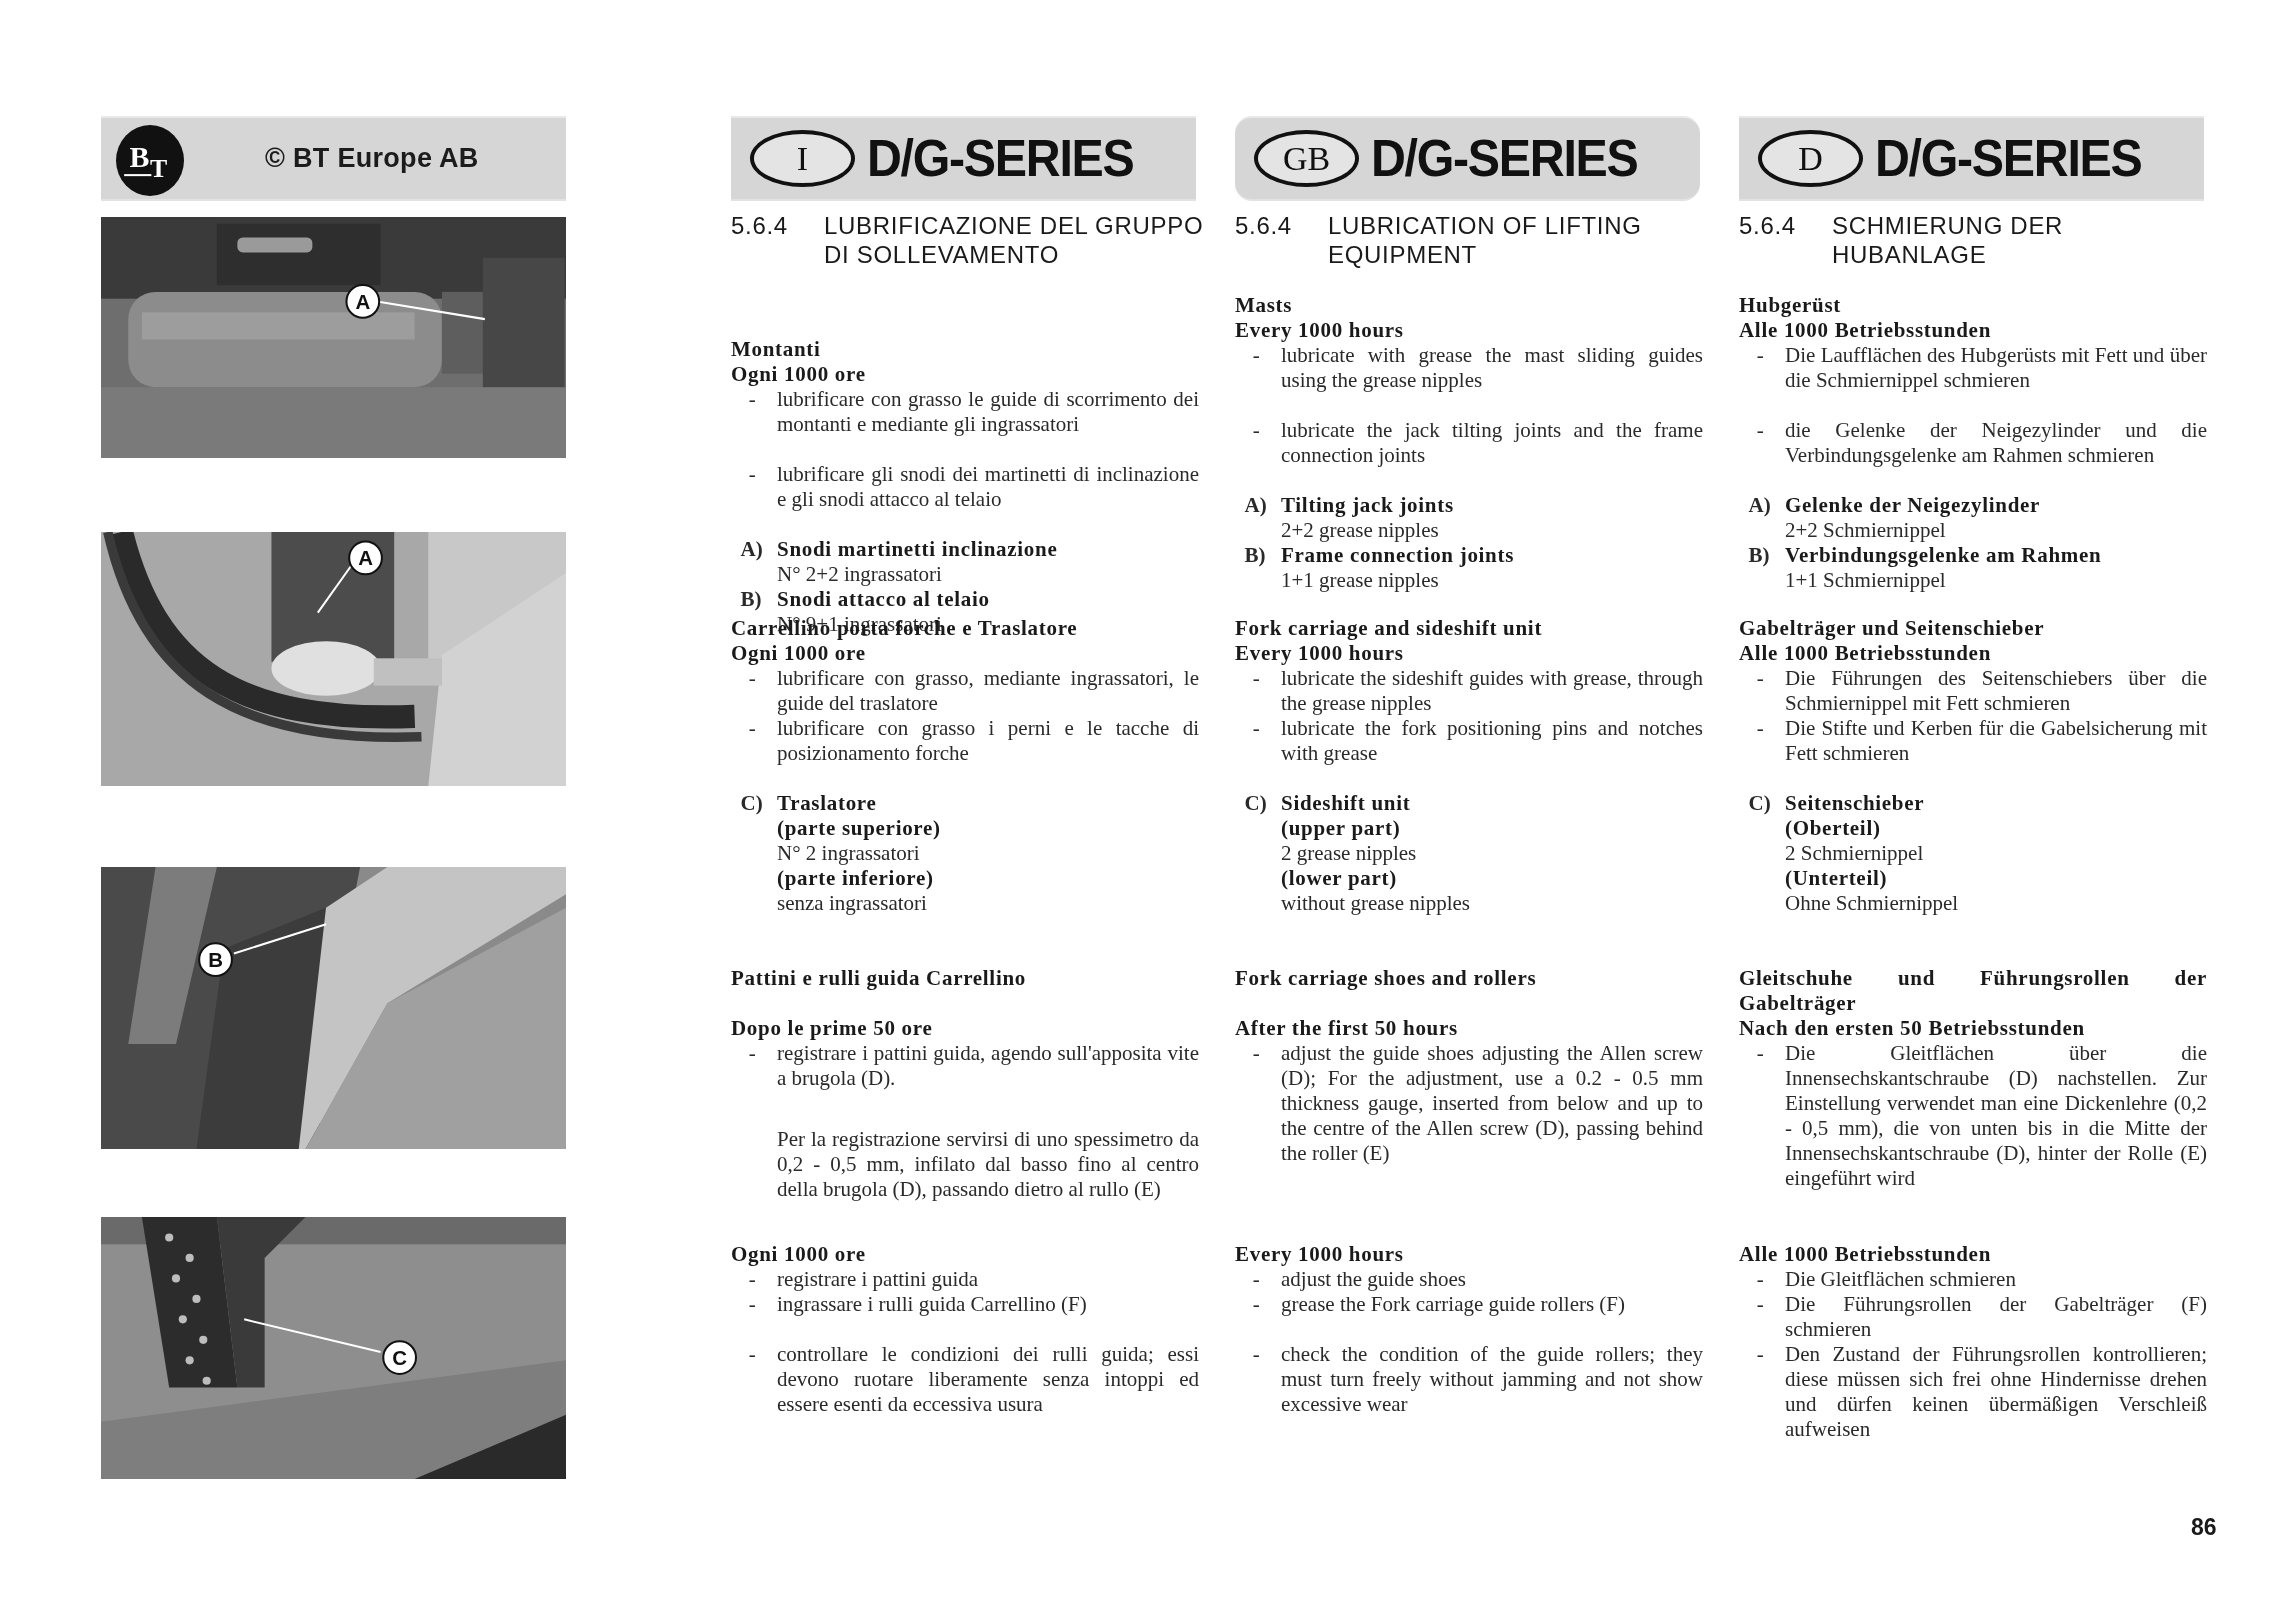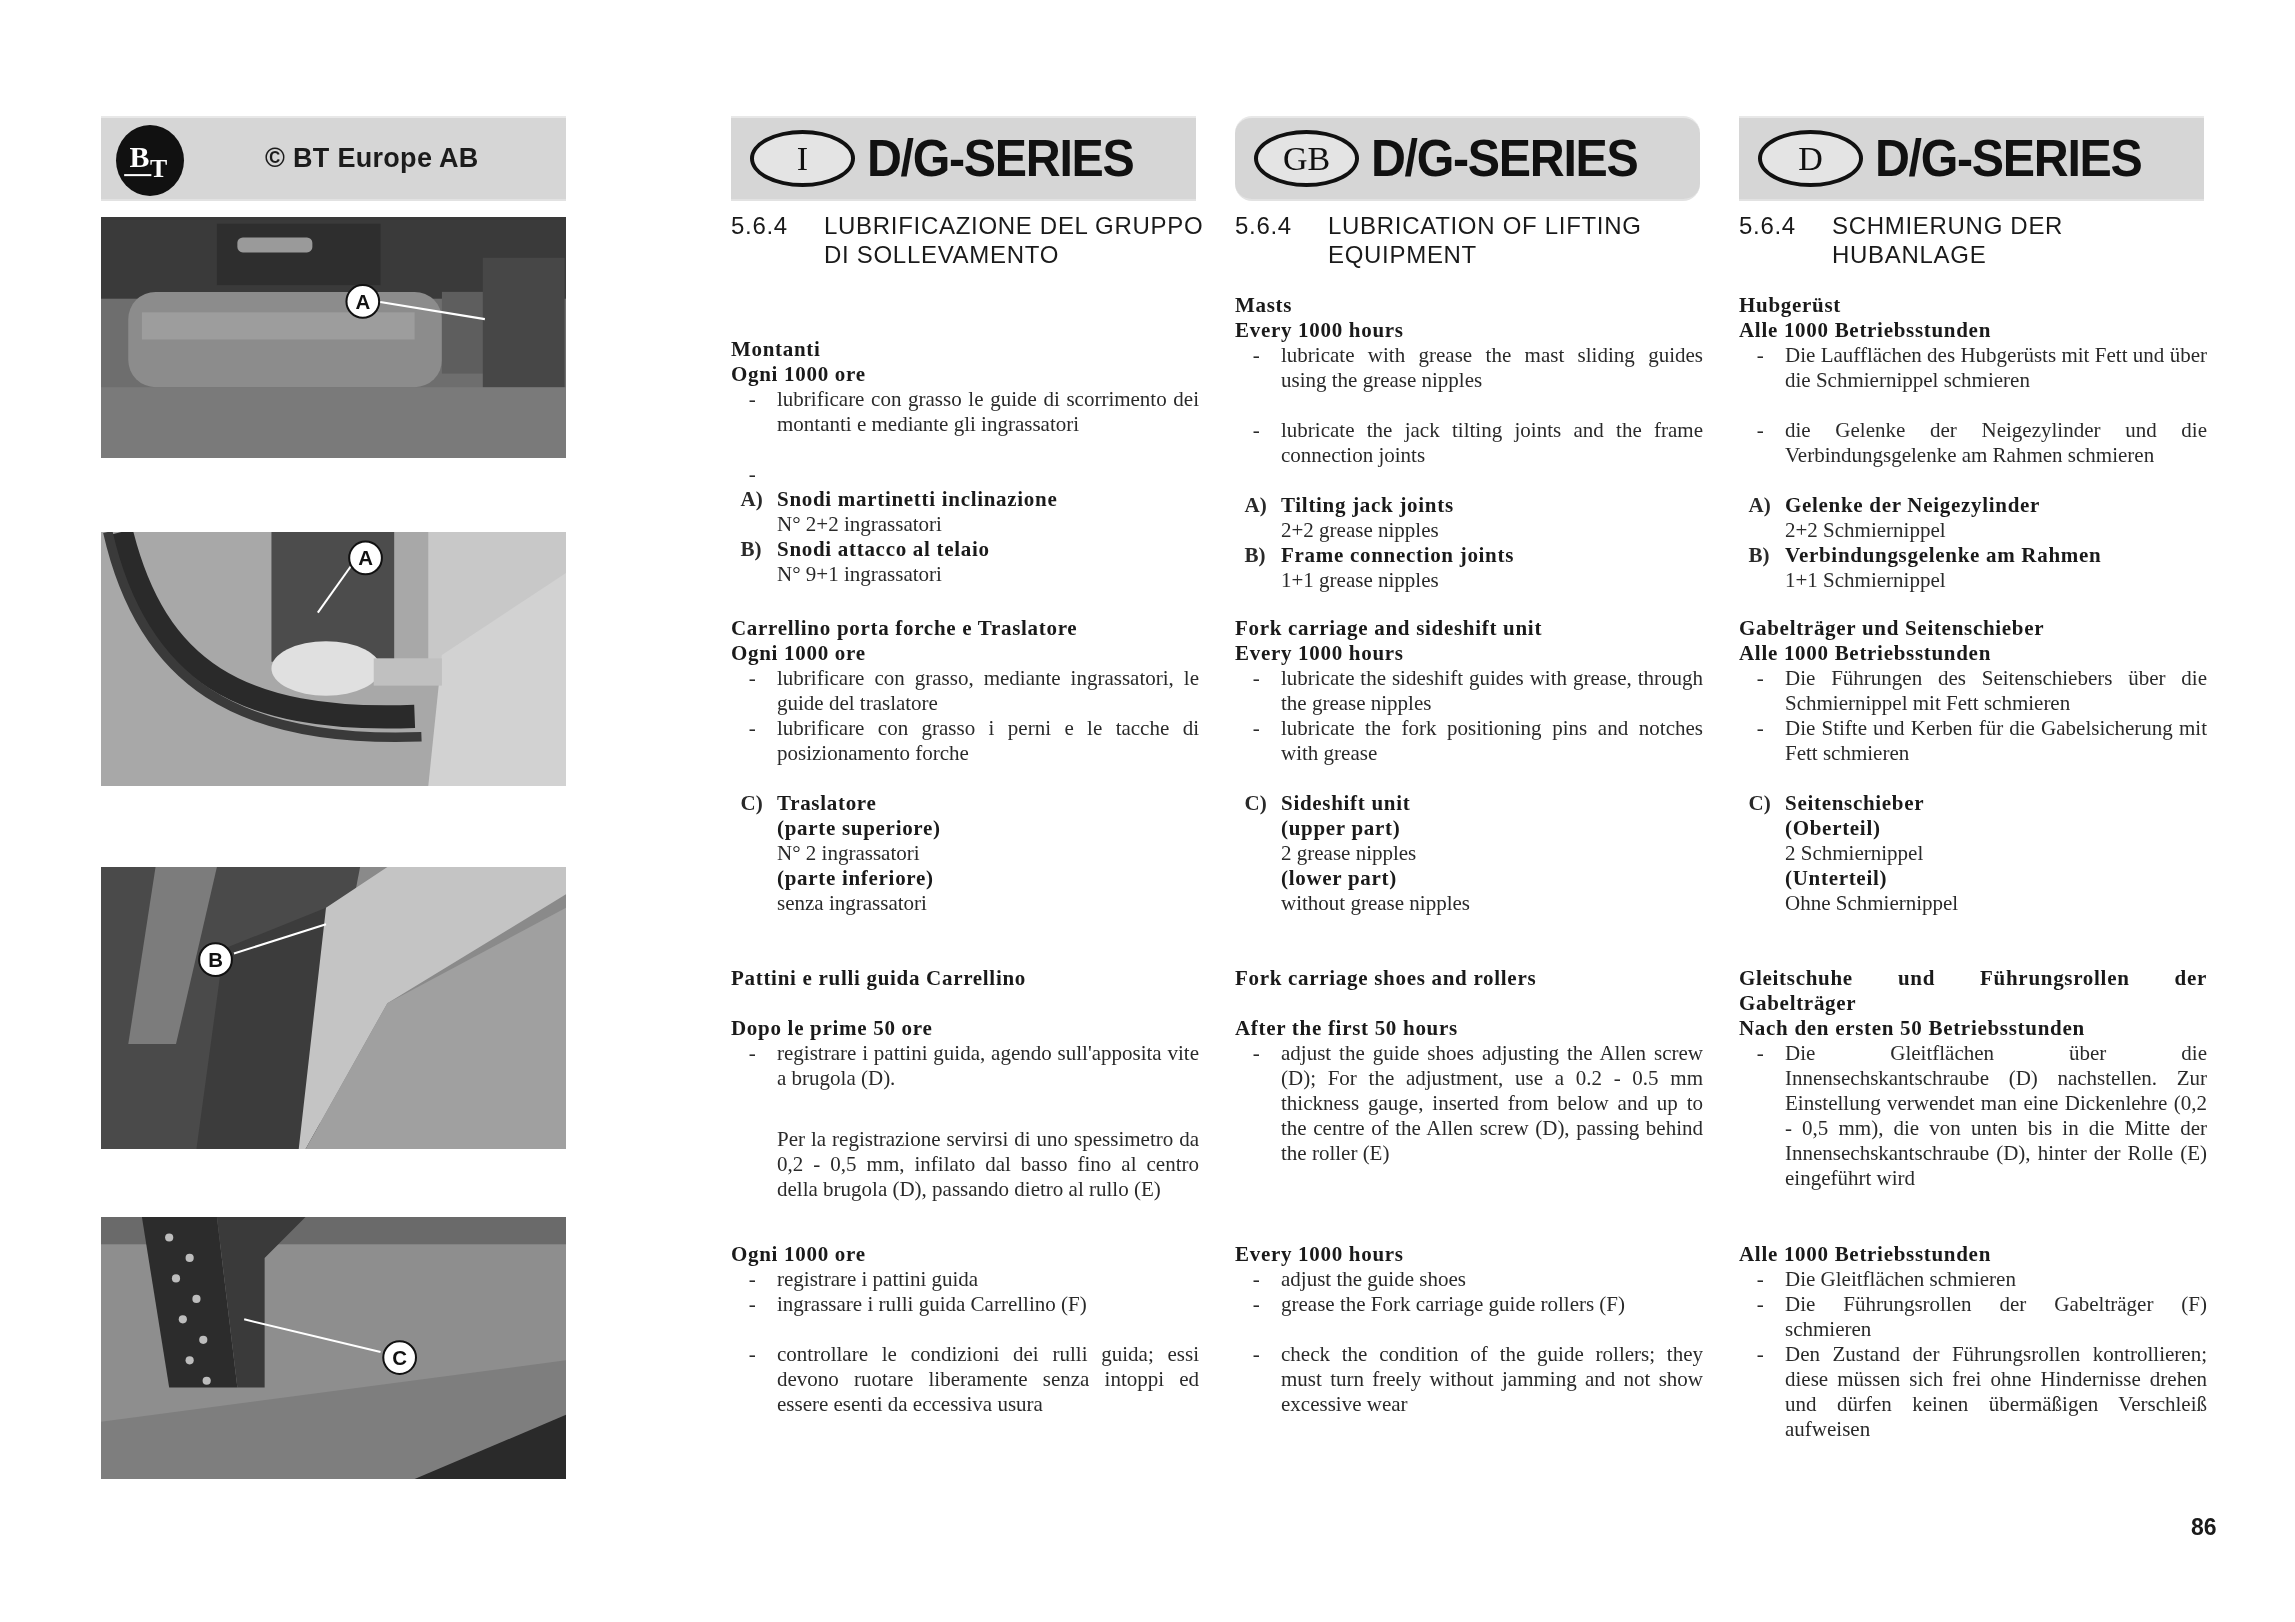--- a/index.html
+++ b/index.html
@@ -168,21 +168,21 @@
 <div class="abs sec-heading" style="left:731px;">
   <span class="sec-num">5.6.4</span>
   <span class="sec-title">LUBRIFICAZIONE DEL GRUPPO DI SOLLEVAMENTO</span>
 </div>
 <div class="abs col" style="left:731px;top:293px;">
   <div class="blk" style="top:0;margin-top:44px;">
     <div class="b">Montanti</div>
     <div class="b">Ogni 1000 ore</div>
     <div class="li"><span class="dash">-</span><span>lubrificare con grasso le guide di scorrimento dei montanti e mediante gli ingrassatori</span></div>
     <div class="gap"></div>
-    <div class="li"><span class="dash">-</span></div>
+    <div class="li"><span class="dash">-</span><span>lubrificare gli snodi dei martinetti di inclinazione e gli snodi attacco al telaio</span></div>
     <div class="gap"></div>
     <div class="item"><span class="mk">A)</span><span class="b">Snodi martinetti inclinazione</span></div>
     <div class="ind">N° 2+2 ingrassatori</div>
     <div class="item"><span class="mk">B)</span><span class="b">Snodi attacco al telaio</span></div>
     <div class="ind">N° 9+1 ingrassatori</div>
   </div>
   <div class="blk" style="top:323px;">
     <div class="b">Carrellino porta forche e Traslatore</div>
     <div class="b">Ogni 1000 ore</div>
     <div class="li"><span class="dash">-</span><span>lubrificare con grasso, mediante ingrassatori, le guide del traslatore</span></div>

